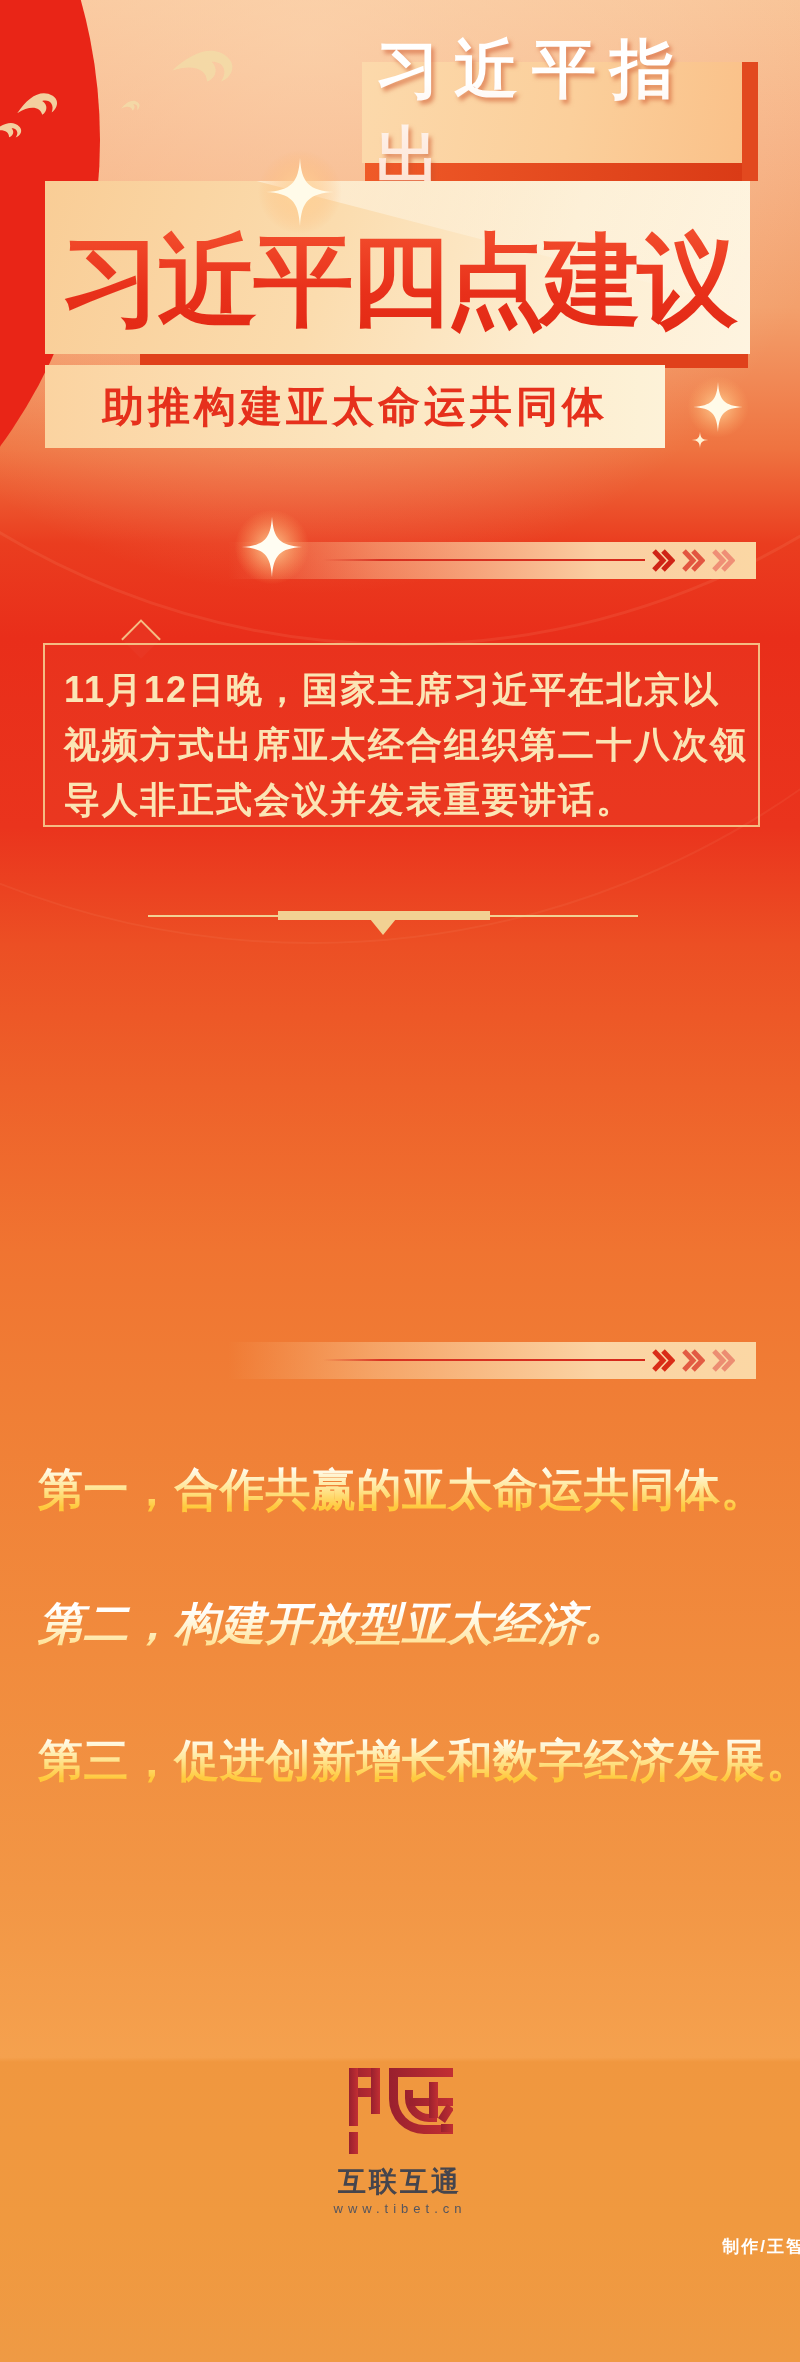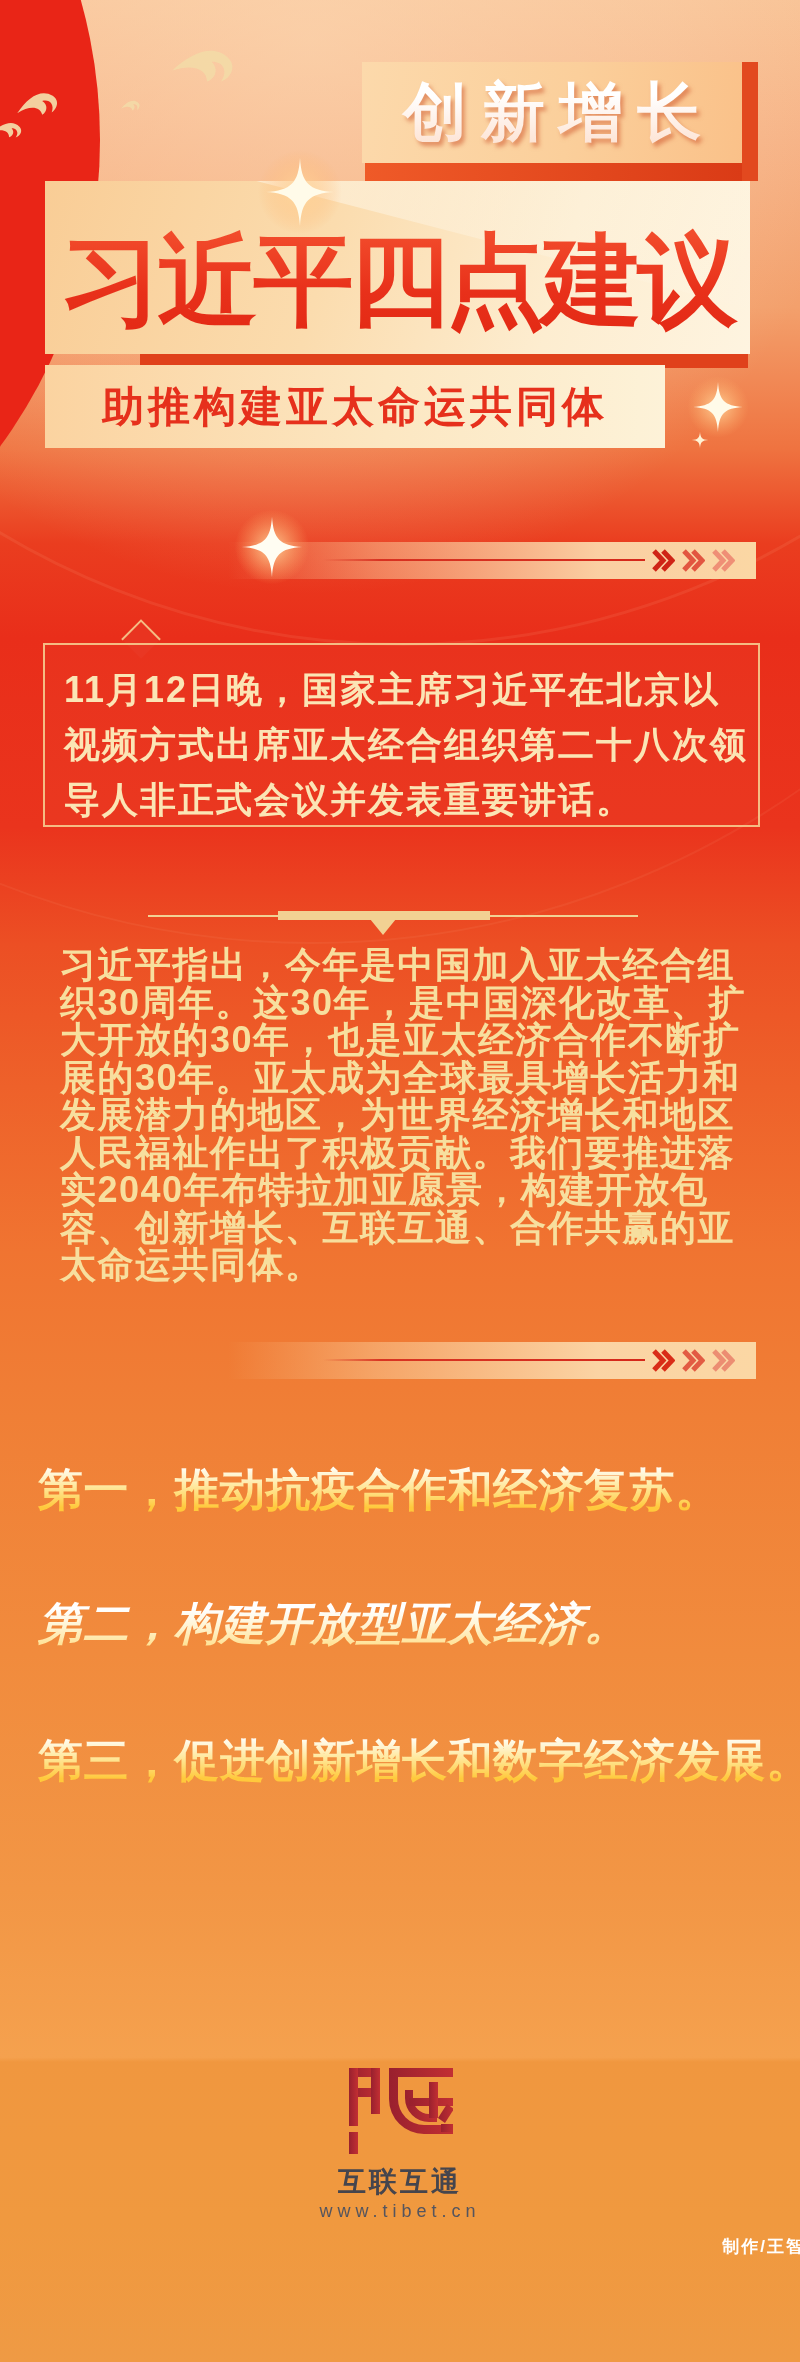--- a/index.html
+++ b/index.html
@@ -74,21 +74,21 @@
     -webkit-background-clip:text;background-clip:text;color:transparent;}
   .point-strong{background-image:linear-gradient(180deg,#ffffff 10%,#ffe9a0 48%,#ffc93c 88%);
     -webkit-background-clip:text;background-clip:text;}
   .point-soft{background-image:linear-gradient(180deg,#ffffff 28%,#fff3cf 62%,#ffe193 96%);
     -webkit-background-clip:text;background-clip:text;}
   .p1{top:1460px;} .p2{top:1594px;font-style:italic;} .p3{top:1731px;} .p4{top:1865px;}
   
   .logo{left:343px;top:2068px;}
   .site-name{left:0;top:2163px;width:800px;text-align:center;font-size:28px;font-weight:600;
     letter-spacing:3px;color:#45454d;}
-  .site-url{left:0;top:2201px;width:800px;text-align:center;font-size:18px;letter-spacing:5px;color:#55555e;}
+  .site-url{left:0;top:2201px;width:800px;text-align:center;font-size:13px;letter-spacing:5px;color:#55555e;}
   .credit{left:0;top:2235px;width:800px;text-align:right;font-size:17px;font-weight:700;
     letter-spacing:2px;color:#ffffff;padding-left:24px;}
 </style>
 </head>
 <body>
 
 <div id="poster">
 
   <div class="abs peach-glow"></div>
   <div class="abs red-blob"></div>
@@ -104,21 +104,21 @@
   <svg class="abs" style="left:120px;top:98px;" width="36" height="20" viewBox="0 0 112 64">
     <path class="bird" d="M2 34 C20 12 40 2 56 14 C66 22 60 34 52 38 C58 26 50 18 40 20 C48 26 46 36 38 40 C36 28 22 24 2 34 Z"></path>
   </svg>
   <svg class="abs" style="left:-10px;top:120px;" width="56" height="30" viewBox="0 0 112 64">
     <path class="bird" d="M2 34 C20 12 40 2 56 14 C66 22 60 34 52 38 C58 26 50 18 40 20 C48 26 46 36 38 40 C36 28 22 24 2 34 Z" transform="rotate(10 56 32)"></path>
   </svg>
 
   <div class="abs badge-stripe"></div>
   <div class="abs badge-shadow"></div>
   <div class="abs badge">
-    <span class="badge-text">创新增长</span>
+    <span class="badge-text">习近平指出</span>
   </div>
 
   <div class="abs card">
     <div class="abs card-wedge"></div>
   </div>
   <div class="abs card-shadow"></div>
   <div class="abs title-text">习近平四点建议</div>
 
   <svg class="abs sparkle" style="left:300px;top:192px;" width="90" height="90" viewBox="-45 -45 90 90">
     <radialGradient id="glowA">
@@ -165,41 +165,40 @@
   </svg>
 
   <div class="abs intro-pointer"></div>
   <div class="abs intro-box"></div>
   <div class="abs intro-text">11月12日晚，国家主席习近平在北京以视频方式出席亚太经合组织第二十八次领导人非正式会议并发表重要讲话。</div>
 
   <div class="abs mid-line"></div>
   <div class="abs mid-bar"></div>
   <div class="abs mid-tri"></div>
 
-  <div class="abs body-text">习近平指出，今年是中国加入亚太经合组织30周年。这30年，是中国深化改革、扩大开放的30年，也是亚太经济合作不断扩展的30年。亚太成为全球最具增长活力和发展潜力的地区，为世界经济增长和地区人民福祉作出了积极贡献。我们要推进落实2040年布特拉加亚愿景，构建开放包容、创新增长、互联互通、合作共赢的亚太命运共同体。</div>
 
   <div class="abs arrow-band band-2">
     <div class="band-line"></div>
     <div class="chevrons">
       <svg width="24" height="25" viewBox="0 0 24 25">
         <polyline points="3,3 12,12.5 3,22" fill="none" stroke="#d92c18" stroke-width="5"></polyline>
         <polyline points="12,3 21,12.5 12,22" fill="none" stroke="#d92c18" stroke-width="5"></polyline>
       </svg>
       <svg width="24" height="25" viewBox="0 0 24 25">
         <polyline points="3,3 12,12.5 3,22" fill="none" stroke="#e25b43" stroke-width="5"></polyline>
         <polyline points="12,3 21,12.5 12,22" fill="none" stroke="#e25b43" stroke-width="5"></polyline>
       </svg>
       <svg width="24" height="25" viewBox="0 0 24 25">
         <polyline points="3,3 12,12.5 3,22" fill="none" stroke="#ec8d72" stroke-width="5"></polyline>
         <polyline points="12,3 21,12.5 12,22" fill="none" stroke="#ec8d72" stroke-width="5"></polyline>
       </svg>
     </div>
   </div>
 
-  <div class="abs point point-strong p1">第一，推动抗疫合作和经济复苏。</div>
+  <div class="abs point point-strong p1">第一，合作共赢的亚太命运共同体。</div>
   <div class="abs point point-soft p2">第二，构建开放型亚太经济。</div>
   <div class="abs point point-strong p3">第三，促进创新增长和数字经济发展。</div>
 
   <svg class="abs logo" width="110" height="86" viewBox="0 0 110 86">
     <linearGradient id="sealg" x1="0" y1="0" x2="1" y2="0">
       <stop offset="0" stop-color="#99202e"></stop>
         <stop offset="1" stop-color="#c22f33"></stop>
     </linearGradient>
     <g fill="url(#sealg)">
       <rect x="6" y="0" width="31" height="9"></rect>

